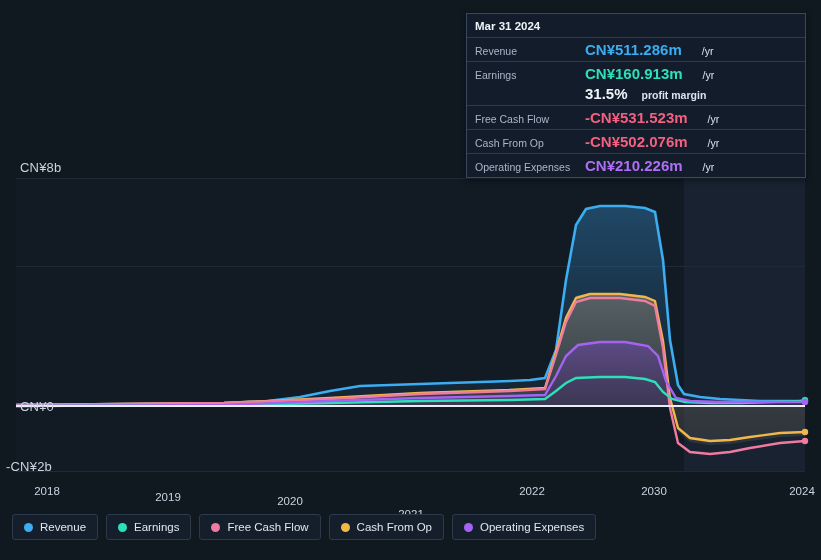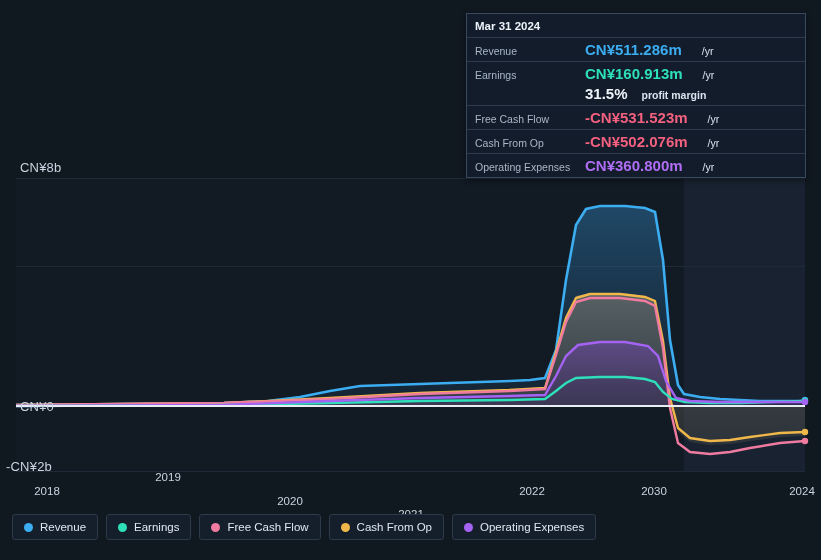--- a/index.html
+++ b/index.html
@@ -86,21 +86,21 @@
     <circle cx="805" cy="402" r="3.2" fill="#a463f2"></circle>
   </svg>
 
   <div class="zeroline" style="top:405px"></div>
 
   <div class="axis-label" style="left:20px;top:160px">CN¥8b</div>
   <div class="axis-label" style="left:20px;top:399px">CN¥0</div>
   <div class="axis-label" style="left:6px;top:459px">-CN¥2b</div>
 
   <div class="xlabel" style="left:47px;top:485px">2018</div>
-  <div class="xlabel" style="left:168px;top:471px">2019</div>
+  <div class="xlabel" style="left:168px;top:491px">2019</div>
   <div class="xlabel" style="left:290px;top:495px">2020</div>
   <div class="xlabel" style="left:411px;top:508px">2021</div>
   <div class="xlabel" style="left:532px;top:485px">2022</div>
   <div class="xlabel" style="left:654px;top:485px">2030</div>
   <div class="xlabel" style="left:802px;top:485px">2024</div>
 
   <div class="tooltip">
     <div class="tt-title">Mar 31 2024</div>
 
     <div class="tt-row">
@@ -128,21 +128,21 @@
     </div>
 
     <div class="tt-row">
       <div class="tt-key">Cash From Op</div>
       <div class="tt-val" style="color:#f4607f">-CN¥502.076m</div>
       <div class="tt-unit">/yr</div>
     </div>
 
     <div class="tt-row">
       <div class="tt-key">Operating Expenses</div>
-      <div class="tt-val" style="color:#b06ef5">CN¥360.800m</div>
+      <div class="tt-val" style="color:#b06ef5">CN¥210.226m</div>
       <div class="tt-unit">/yr</div>
     </div>
   </div>
 
   <div class="legend">
     <div class="legend-item">
       <span class="legend-dot" style="background:#3badf0"></span>
       <span class="legend-label">Revenue</span>
     </div>
     <div class="legend-item">

